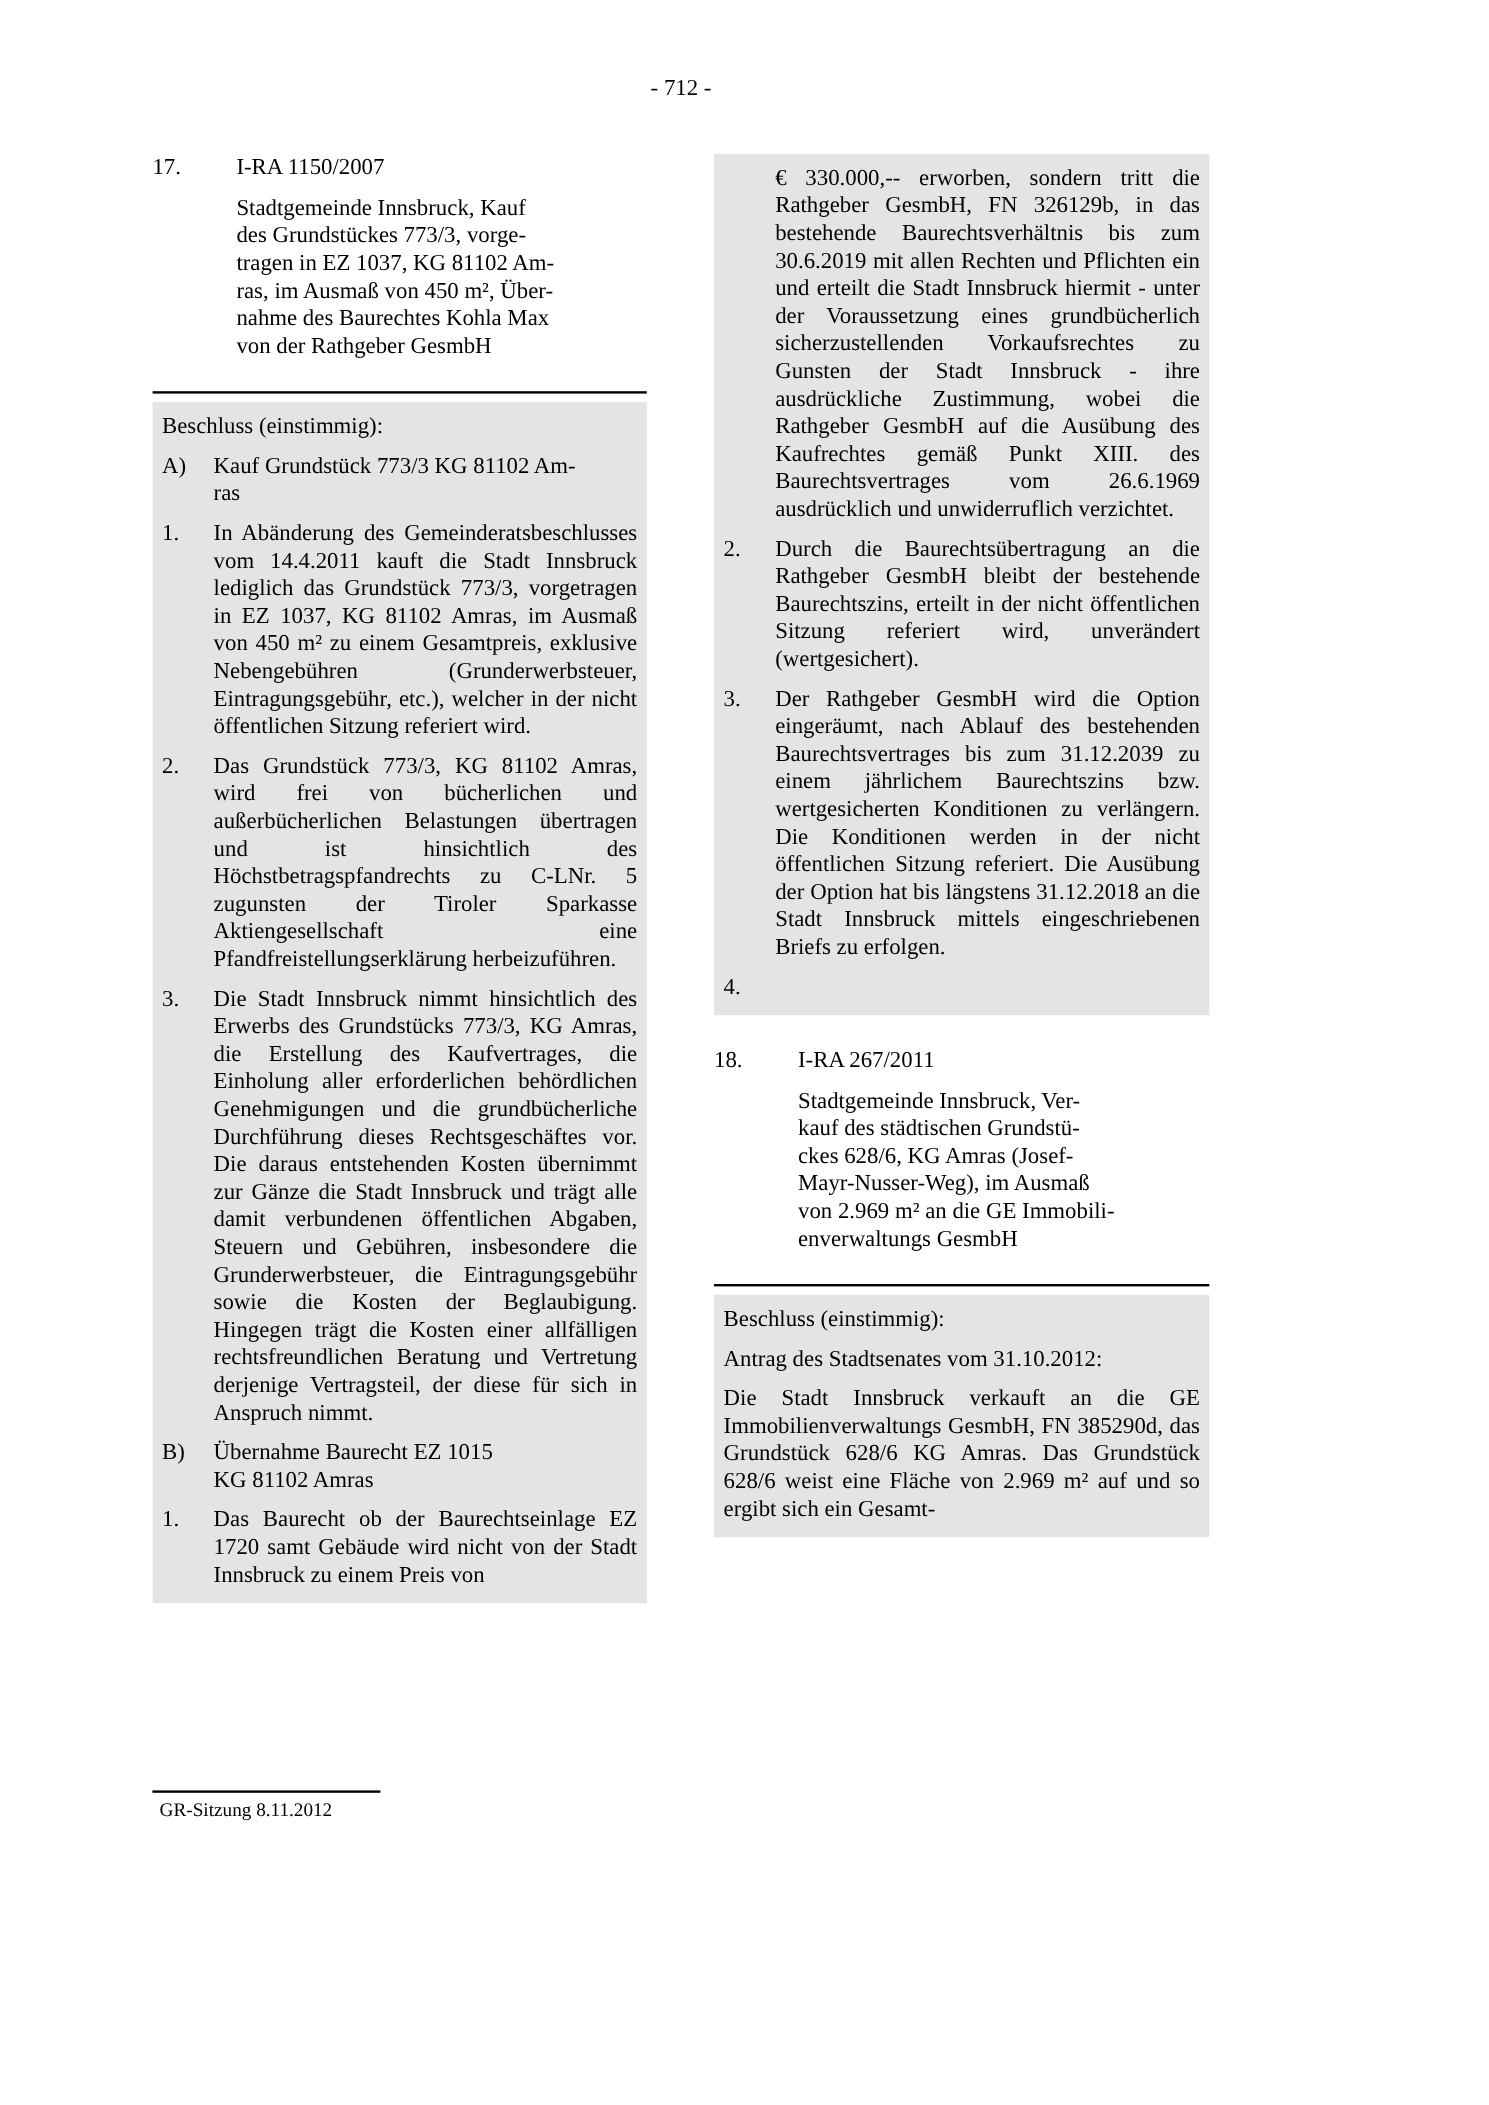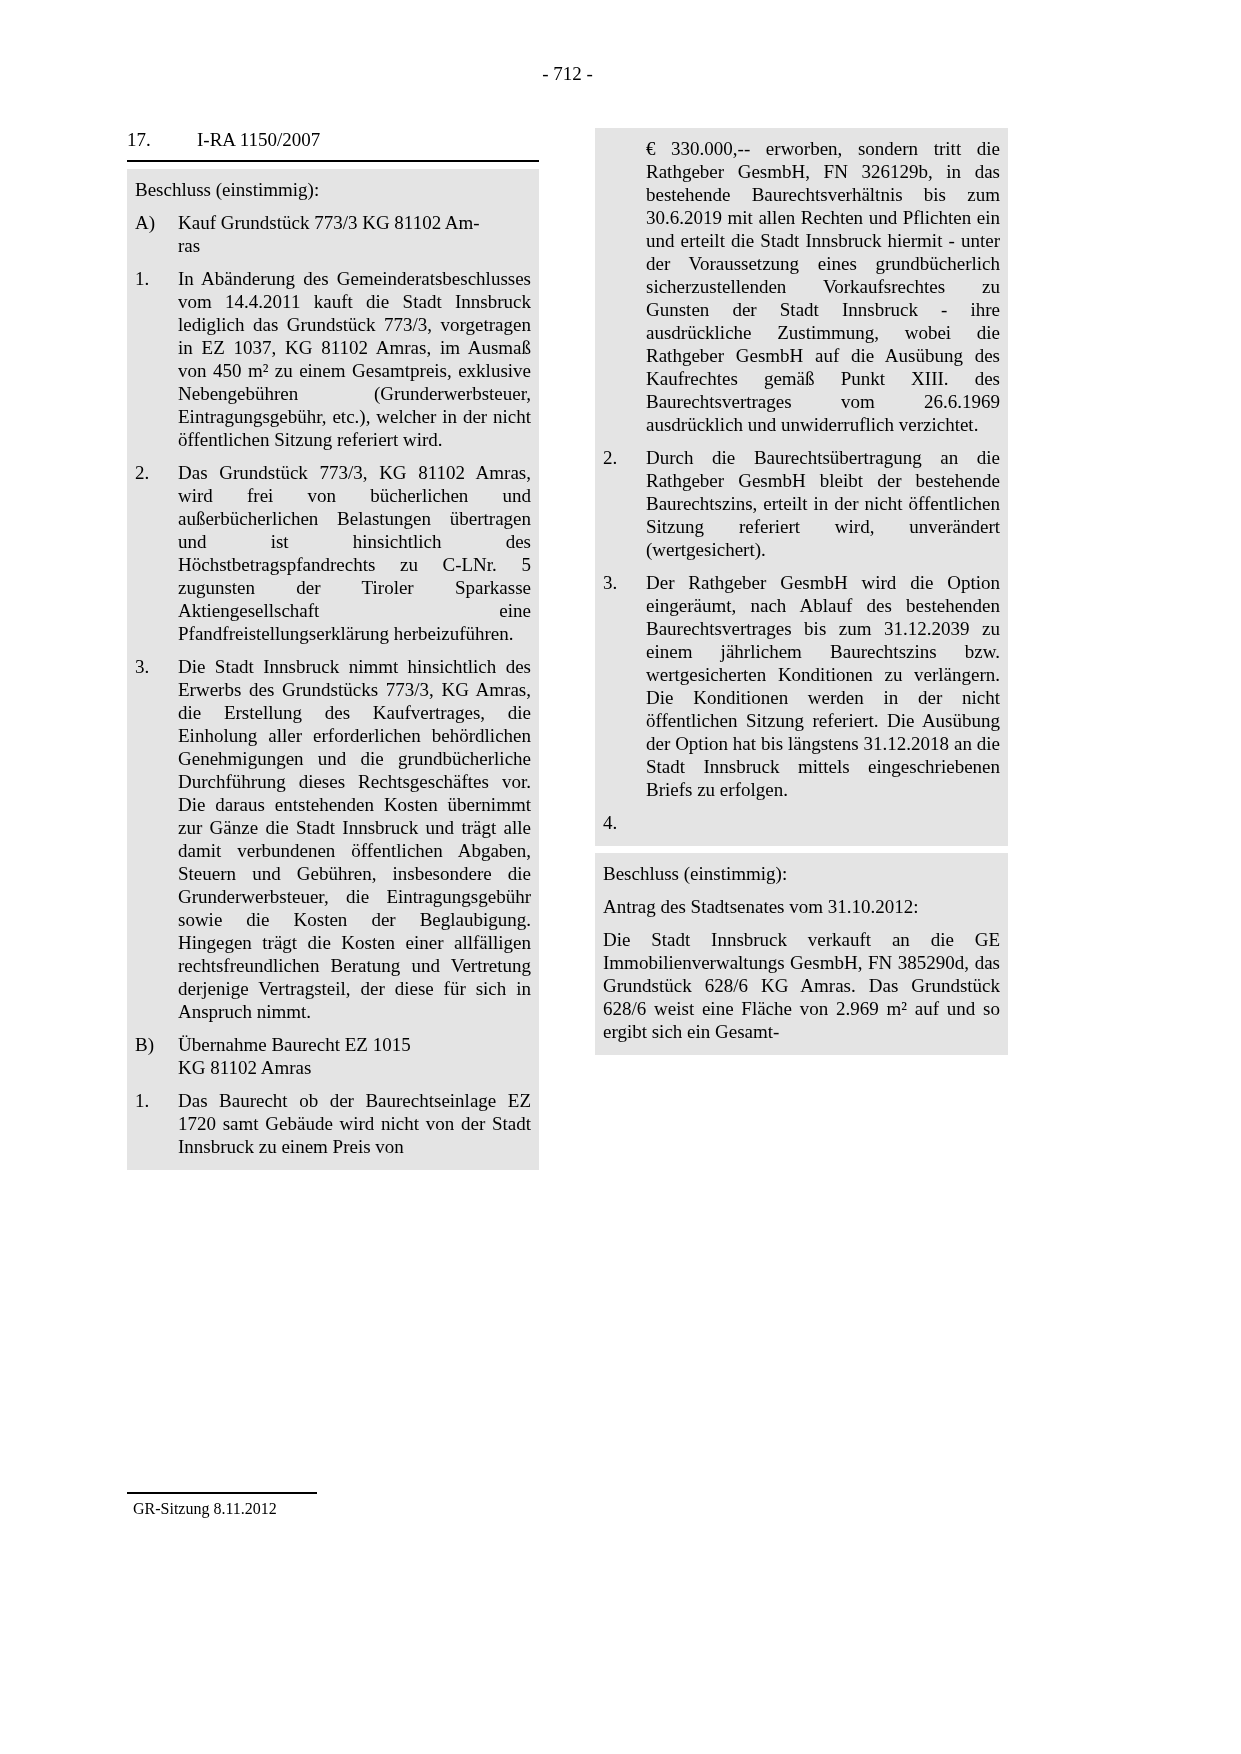--- a/index.html
+++ b/index.html
@@ -29,21 +29,21 @@
     width: 881px;
     height: 1356px;
     display: flex;
     gap: 56px;
     overflow: hidden;
   }
   .col { flex: none; display: flex; flex-direction: column; }
   .col-left  { width: 412px; }
   .col-right { width: 413px; }
 
-  .item-head { padding-bottom: 9px; border-bottom: 2px solid #000; }
+  .item-head { padding-bottom: 26px; border-bottom: 2px solid #000; }
   .head-row  { display: flex; }
   .head-num  { flex: none; width: 70px; }
   .item-subject {
     margin-left: 70px;
     margin-top: 11px;
     white-space: pre-line;
   }
 
   .grey-box {
     background: var(--box-background, #e4e4e4);
@@ -93,20 +93,26 @@
 
   <div class="columns">
 
     <div class="col col-left">
 
       <div class="item-head">
         <div class="head-row">
           <span class="head-num">17.</span>
           <span class="head-ref">I-RA 1150/2007</span>
         </div>
+        <div class="item-subject">Stadtgemeinde Innsbruck, Kauf
+des Grundstückes 773/3, vorge-
+tragen in EZ 1037, KG 81102 Am-
+ras, im Ausmaß von 450 m², Über-
+nahme des Baurechtes Kohla Max
+von der Rathgeber GesmbH</div>
       </div>
 
       <div class="grey-box after-head">
         <div class="decision-heading">Beschluss (einstimmig):</div>
 
         <div class="block">
           <span class="block-label">A)</span>
           <span class="block-text">Kauf Grundstück 773/3 KG 81102 Am-
 ras</span>
         </div>
@@ -147,20 +153,32 @@
         </div>
         <div class="block">
           <span class="block-label">3.</span>
           <span class="block-text">Der Rathgeber GesmbH wird die Option eingeräumt, nach Ablauf des bestehenden Baurechtsvertrages bis zum 31.12.2039 zu einem jährlichem Baurechtszins bzw. wertgesicherten Konditionen zu verlängern. Die Konditionen werden in der nicht öffentlichen Sitzung referiert. Die Ausübung der Option hat bis längstens 31.12.2018 an die Stadt Innsbruck mittels eingeschriebenen Briefs zu erfolgen.</span>
         </div>
         <div class="block">
           <span class="block-label">4.</span>
         </div>
       </div>
 
+      <div class="item-head item-head-18">
+        <div class="head-row">
+          <span class="head-num">18.</span>
+          <span class="head-ref">I-RA 267/2011</span>
+        </div>
+        <div class="item-subject">Stadtgemeinde Innsbruck, Ver-
+kauf des städtischen Grundstü-
+ckes 628/6, KG Amras (Josef-
+Mayr-Nusser-Weg), im Ausmaß
+von 2.969 m² an die GE Immobili-
+enverwaltungs GesmbH</div>
+      </div>
 
       <div class="grey-box after-head">
         <div class="gp first">Beschluss (einstimmig):</div>
         <div class="gp">Antrag des Stadtsenates vom 31.10.2012:</div>
         <div class="gp just">Die Stadt Innsbruck verkauft an die GE Immobilienverwaltungs GesmbH, FN 385290d, das Grundstück 628/6 KG Amras. Das Grundstück 628/6 weist eine Fläche von 2.969 m² auf und so ergibt sich ein Gesamt-</div>
       </div>
 
     </div>
   </div>
 

